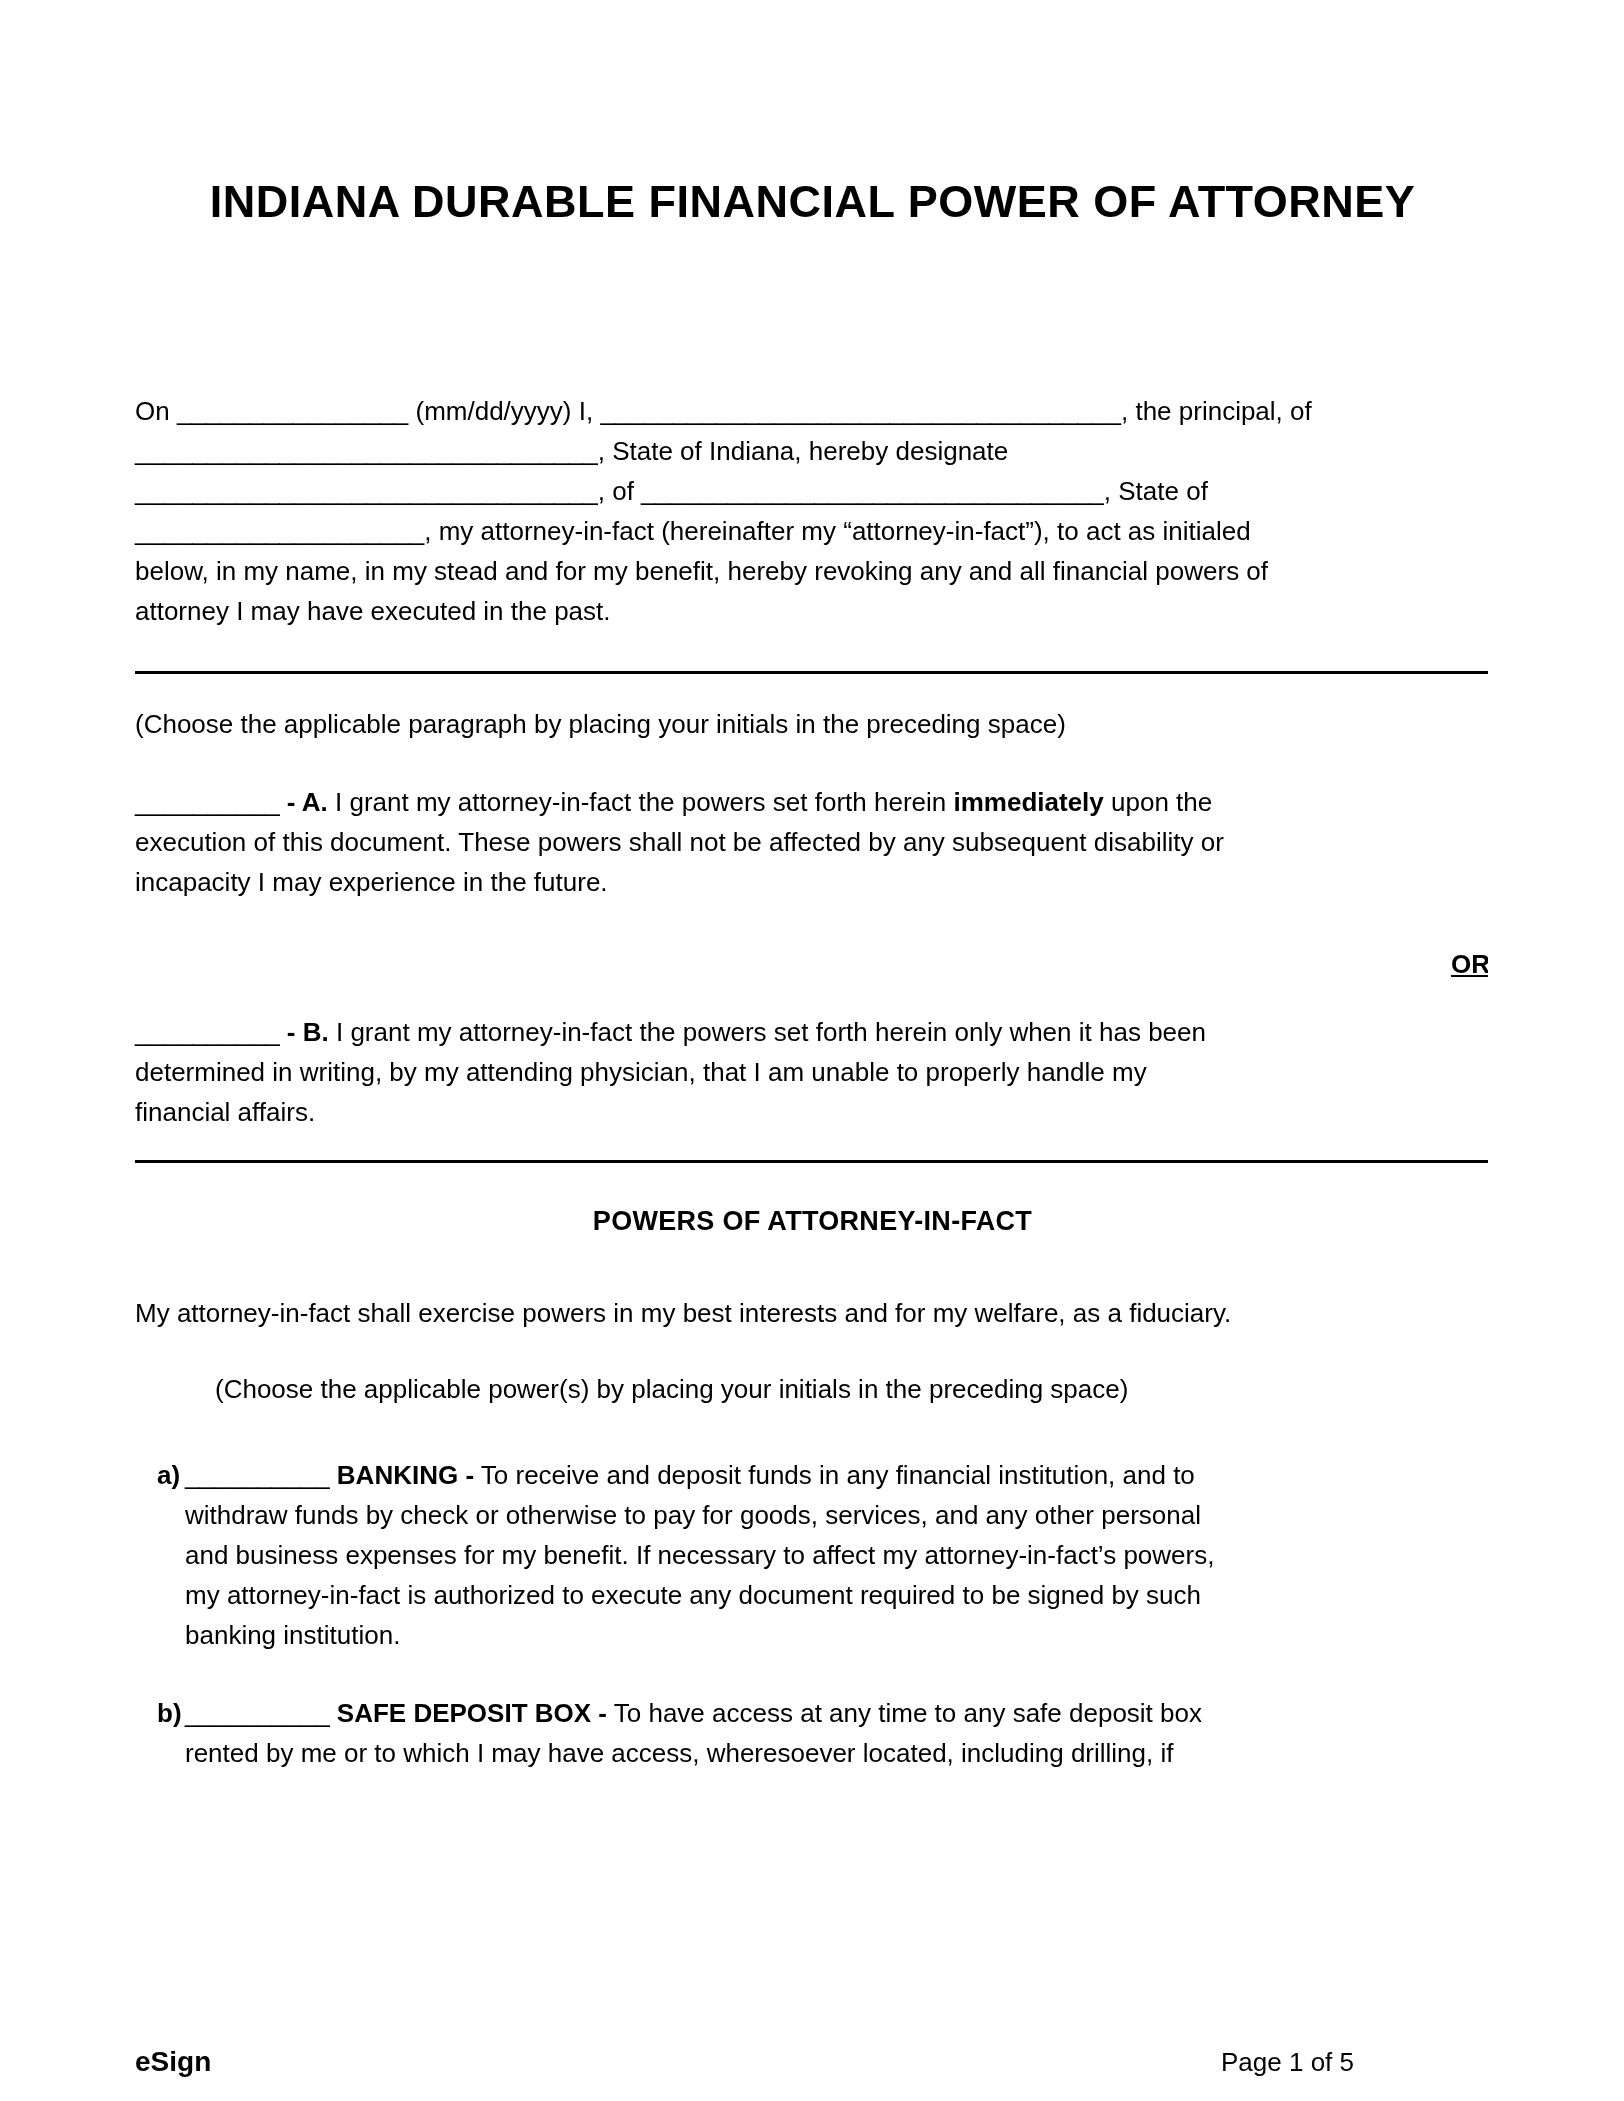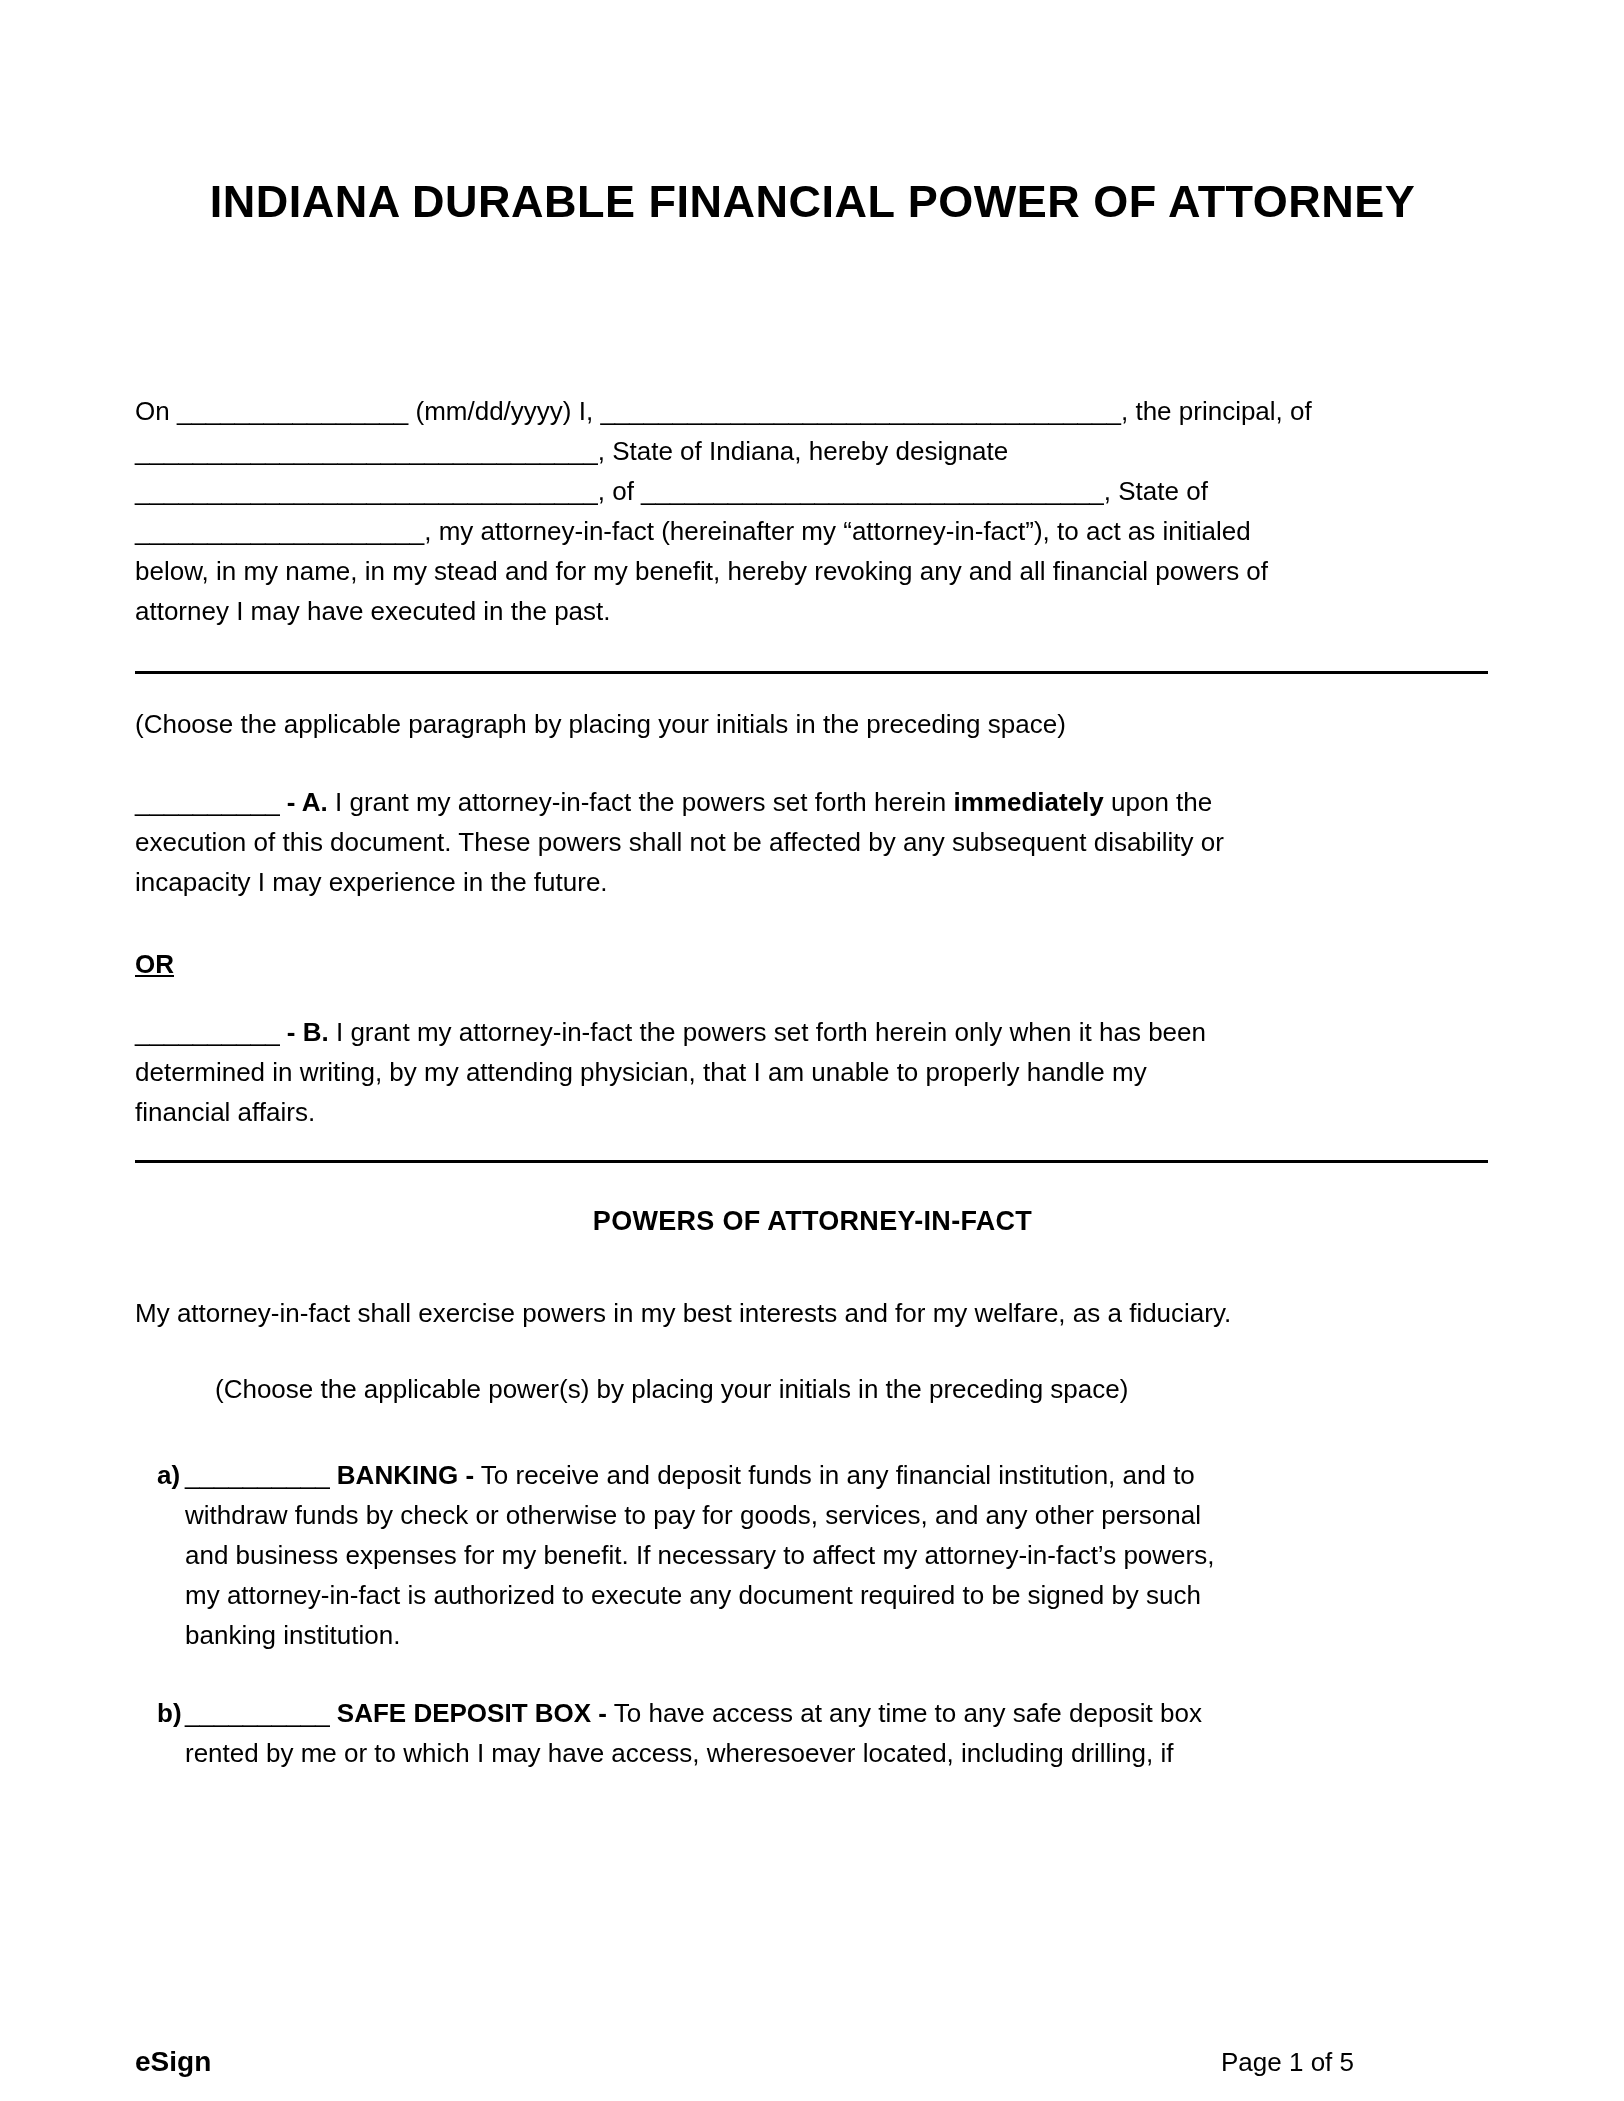--- a/index.html
+++ b/index.html
@@ -13,21 +13,21 @@
   }
   .content{position:absolute;left:135px;top:0;width:1355px;}
   .doc-title{font-size:45px;line-height:52px;font-weight:bold;text-align:center;margin:176px 0 0 0;letter-spacing:.5px;white-space:nowrap;}
   .opening{margin-top:163px;}
   .line-block{white-space:nowrap;}
   .rule{height:3px;background:#000;margin-top:40px;}
   .rule.second{margin-top:28px;}
   .sec-head{margin-top:36px;font-size:27px;font-weight:bold;text-align:center;letter-spacing:.3px;}
   .instr{margin-top:30px;}
   .para-a{margin-top:38px;}
-  .or{margin-top:42px;text-align:left;font-weight:bold;text-decoration:underline;}
+  .or{margin-top:42px;text-align:right;font-weight:bold;text-decoration:underline;}
   .para-b{margin-top:28px;}
   .powers-head{margin-top:38px;}
   .intro{margin-top:52px;}
   .instr2{margin-top:36px;padding-left:80px;}
   .item{display:flex;padding-left:22px;}
   .item.first{margin-top:46px;}
   .item.next{margin-top:38px;}
   .item-label{width:28px;flex:none;font-weight:bold;}
   .item-body{flex:1;}
   .b{font-weight:bold;}

